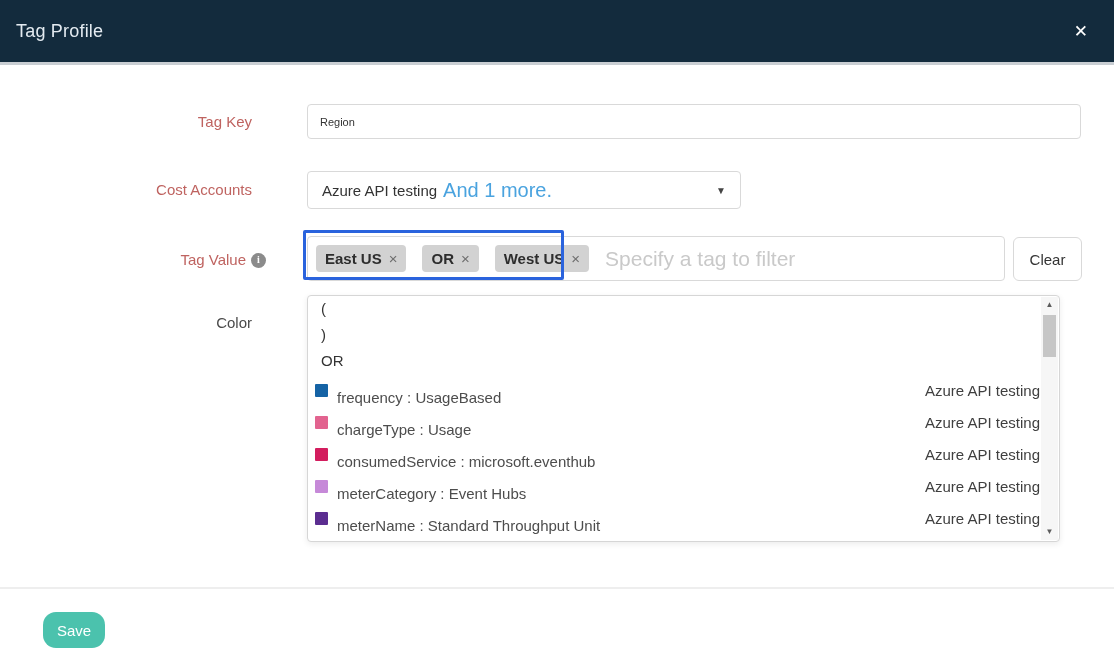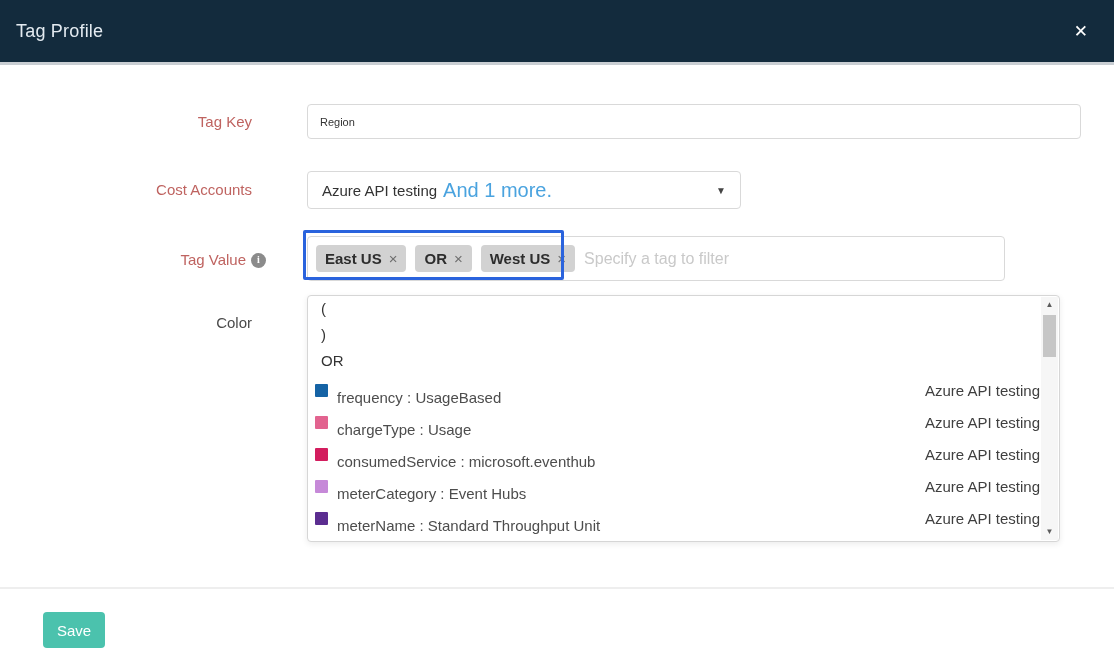--- a/index.html
+++ b/index.html
@@ -52,30 +52,30 @@
     display: flex; align-items: center; padding: 0 14px; cursor: pointer;
   }
   .select-box .value { font-size: 15px; color: #333; }
   .select-box .more { font-size: 20px; color: #4aa3df; margin-left: 6px; cursor: pointer; }
   .select-box .caret { margin-left: auto; color: #444; font-size: 10px; }
 
   
   .tags-field {
     position: absolute; left: 307px; top: 236px; width: 698px; height: 45px;
     border: 1px solid #d9d9d9; border-radius: 4px; background: #fff;
-    display: flex; align-items: center; gap: 9px; padding: 0 8px;
+    display: flex; align-items: center; gap: 16px; padding: 0 8px;
   }
   .chip {
     background: #d2d2d2; border-radius: 4px; padding: 5px 9px;
     font-size: 15px; font-weight: 700; color: #2d2d2d; white-space: nowrap;
     display: inline-flex; align-items: center; gap: 7px;
   }
   .chip .x { color: #6e6e6e; font-weight: 400; font-size: 15px; cursor: pointer; }
   .tag-filter {
-    border: none; outline: none; flex: 1; font-size: 16px; color: #a16207;
+    border: none; outline: none; flex: 1; font-size: 21px; color: #a16207;
     font-family: "Liberation Sans", sans-serif; min-width: 40px; background: transparent;
   }
   .tag-filter::placeholder { color: #c9c9c9; }
 
   .annotation-box {
     position: absolute; left: 303px; top: 230px; width: 261px; height: 50px;
     border: 3px solid #2a63dd; border-radius: 2px; pointer-events: none; z-index: 5;
   }
 
   .clear-btn {
@@ -113,21 +113,21 @@
   .sb-arrow { color: #5c5c5c; font-size: 8px; line-height: 10px; cursor: pointer; }
   .sb-thumb {
     position: absolute; top: 18px; left: 2px; width: 13px; height: 42px;
     background: #c6c6c6; cursor: pointer;
   }
 
   
   .divider { position: absolute; left: 0; top: 587px; width: 1114px; height: 2px; background: #eeeeee; }
   .save-btn {
     position: absolute; left: 43px; top: 612px; width: 62px; height: 36px;
-    background: #4bc2ad; border: none; border-radius: 4px;
+    background: #4bc2ad; border: none; border-radius: 13px;
     color: #ffffff; font-size: 15px; font-family: "Liberation Sans", sans-serif;
     cursor: pointer; display: flex; align-items: center; justify-content: center;
   }
 </style>
 </head>
 <body>
 
 <div class="page">
 
   <div class="modal-header">
@@ -163,20 +163,21 @@
     </span>
     <span class="chip">
       <span>West US</span>
       <span class="x">×</span>
     </span>
     <input class="tag-filter" placeholder="Specify a tag to filter" style="">
   </div>
 
   <div class="annotation-box"></div>
 
+  <div class="clear-btn">Clear</div>
 
   <div class="field-label gray" style="top:313px;">Color</div>
 
   <div class="dropdown-panel">
     <div class="dd-operator">(</div>
     <div class="dd-operator">)</div>
     <div class="dd-operator">OR</div>
 
     <div class="dd-item">
       <span class="swatch" style="background: rgb(21, 99, 165);"></span>

